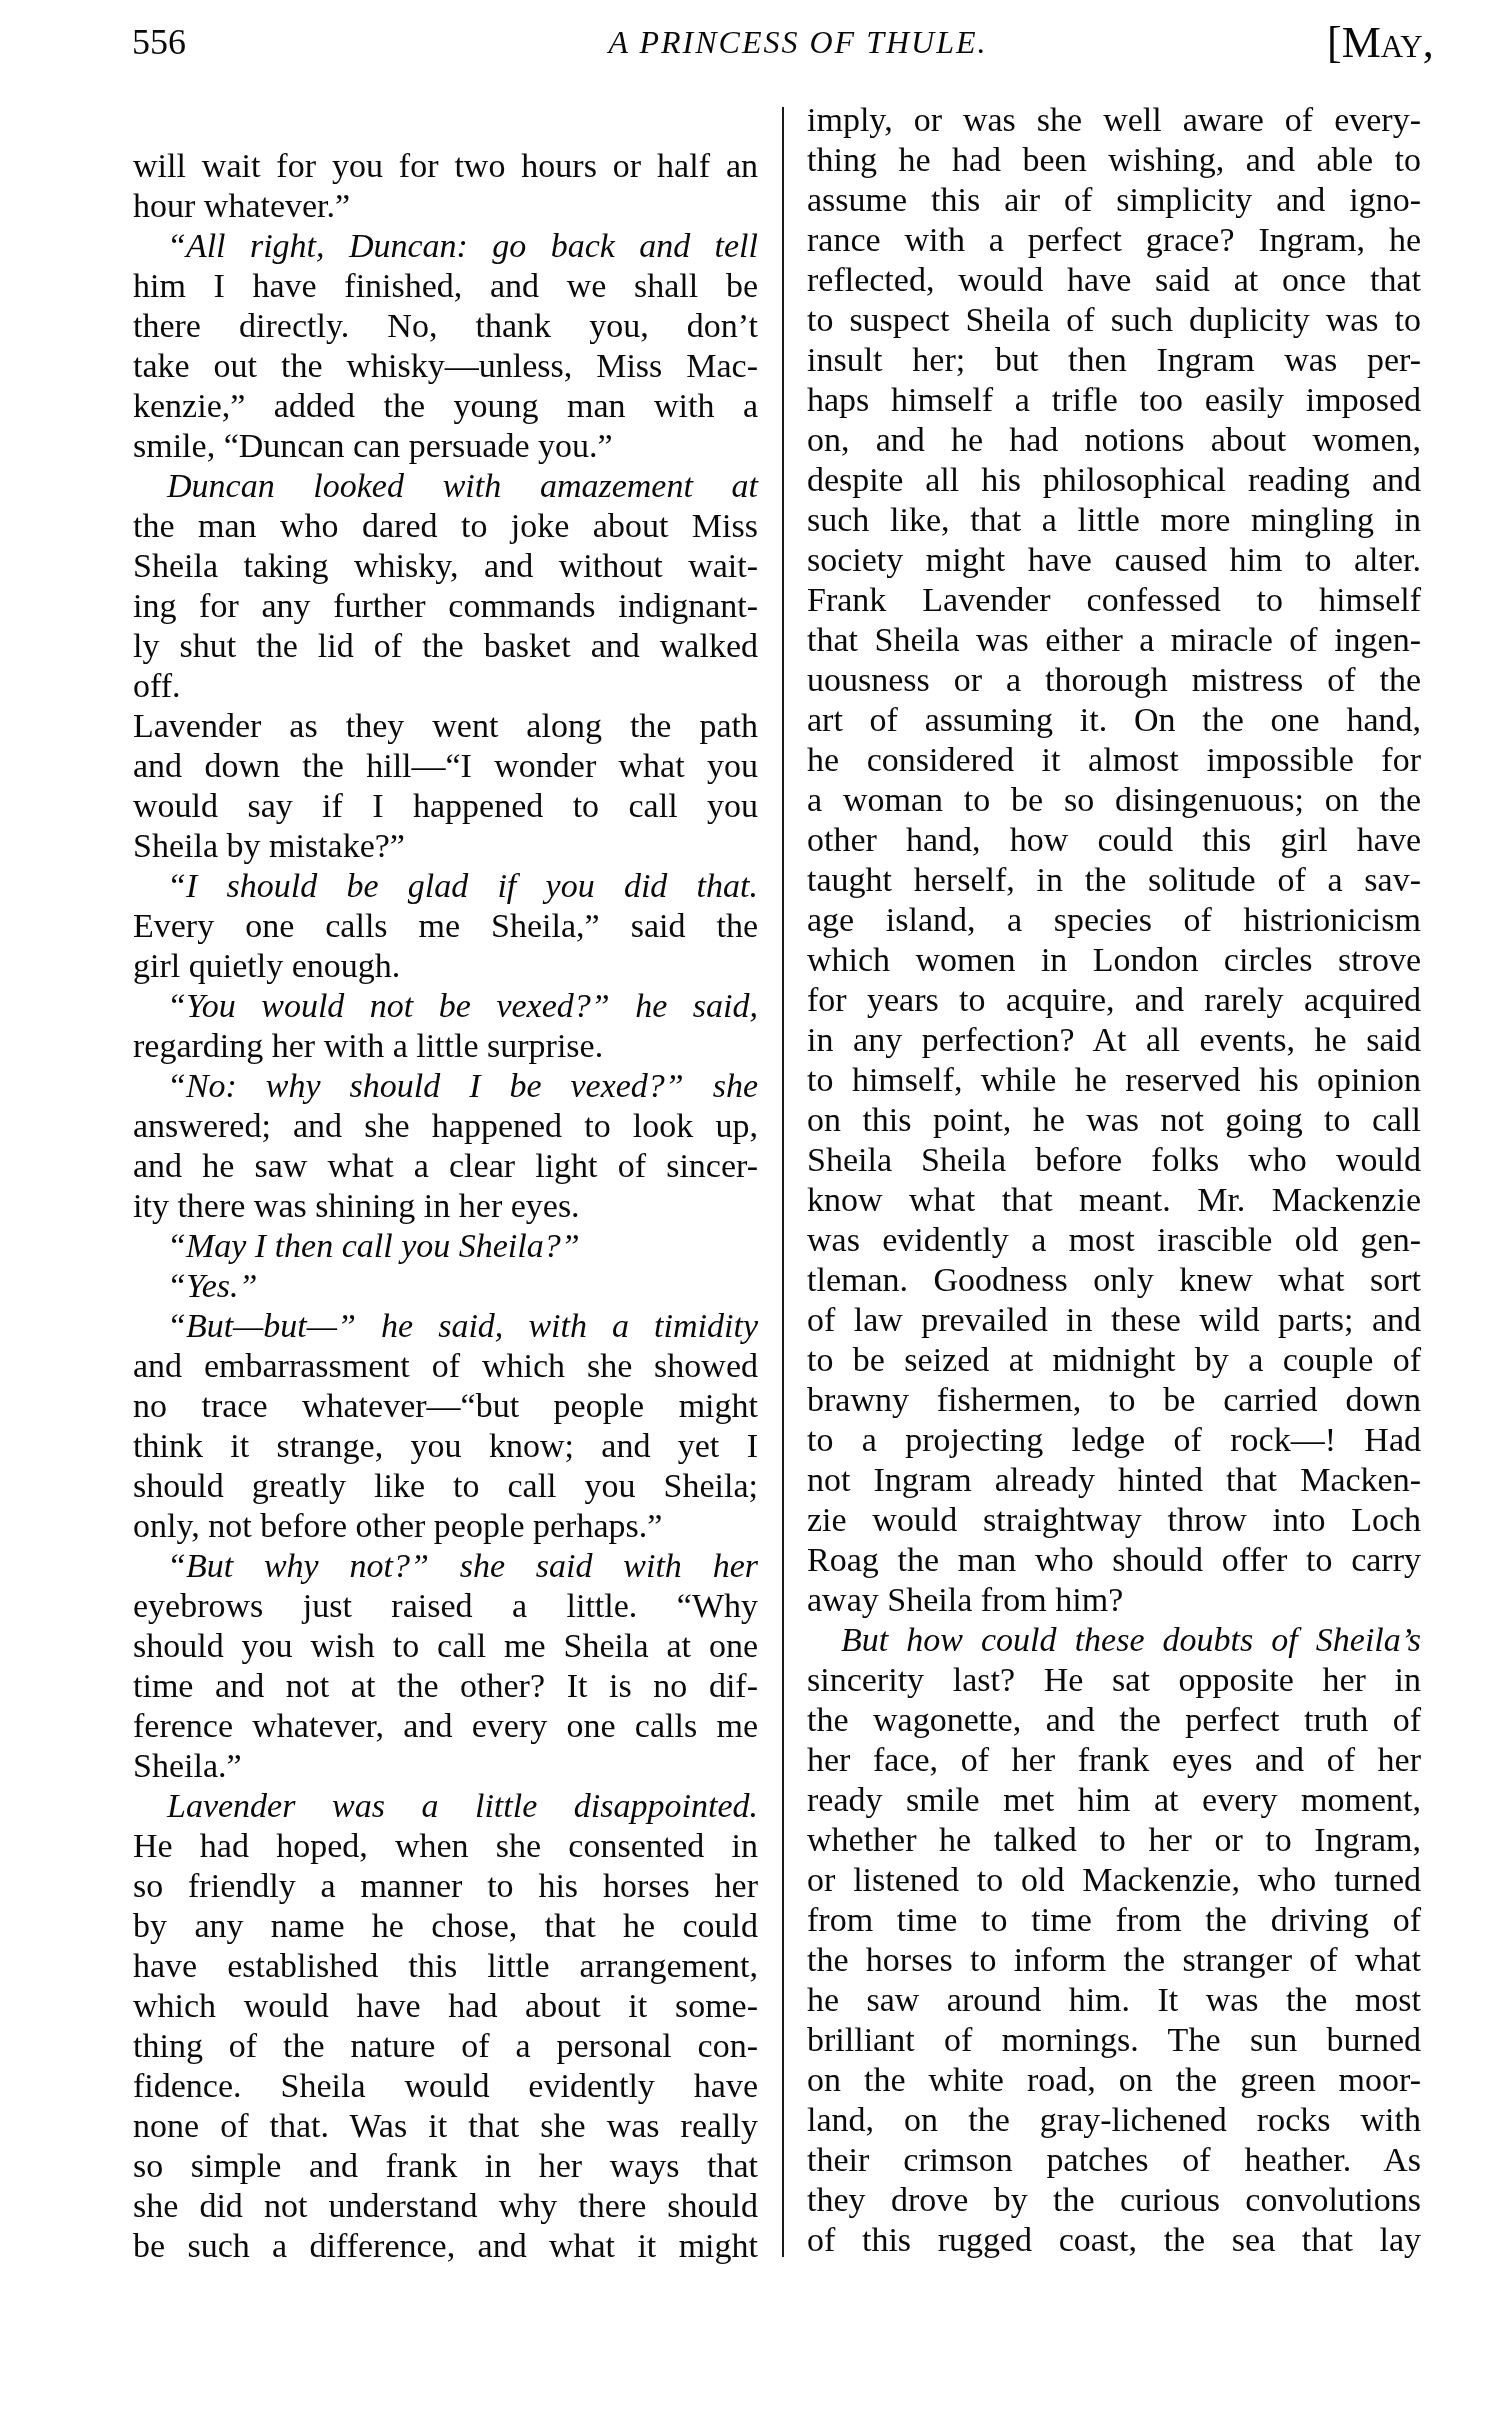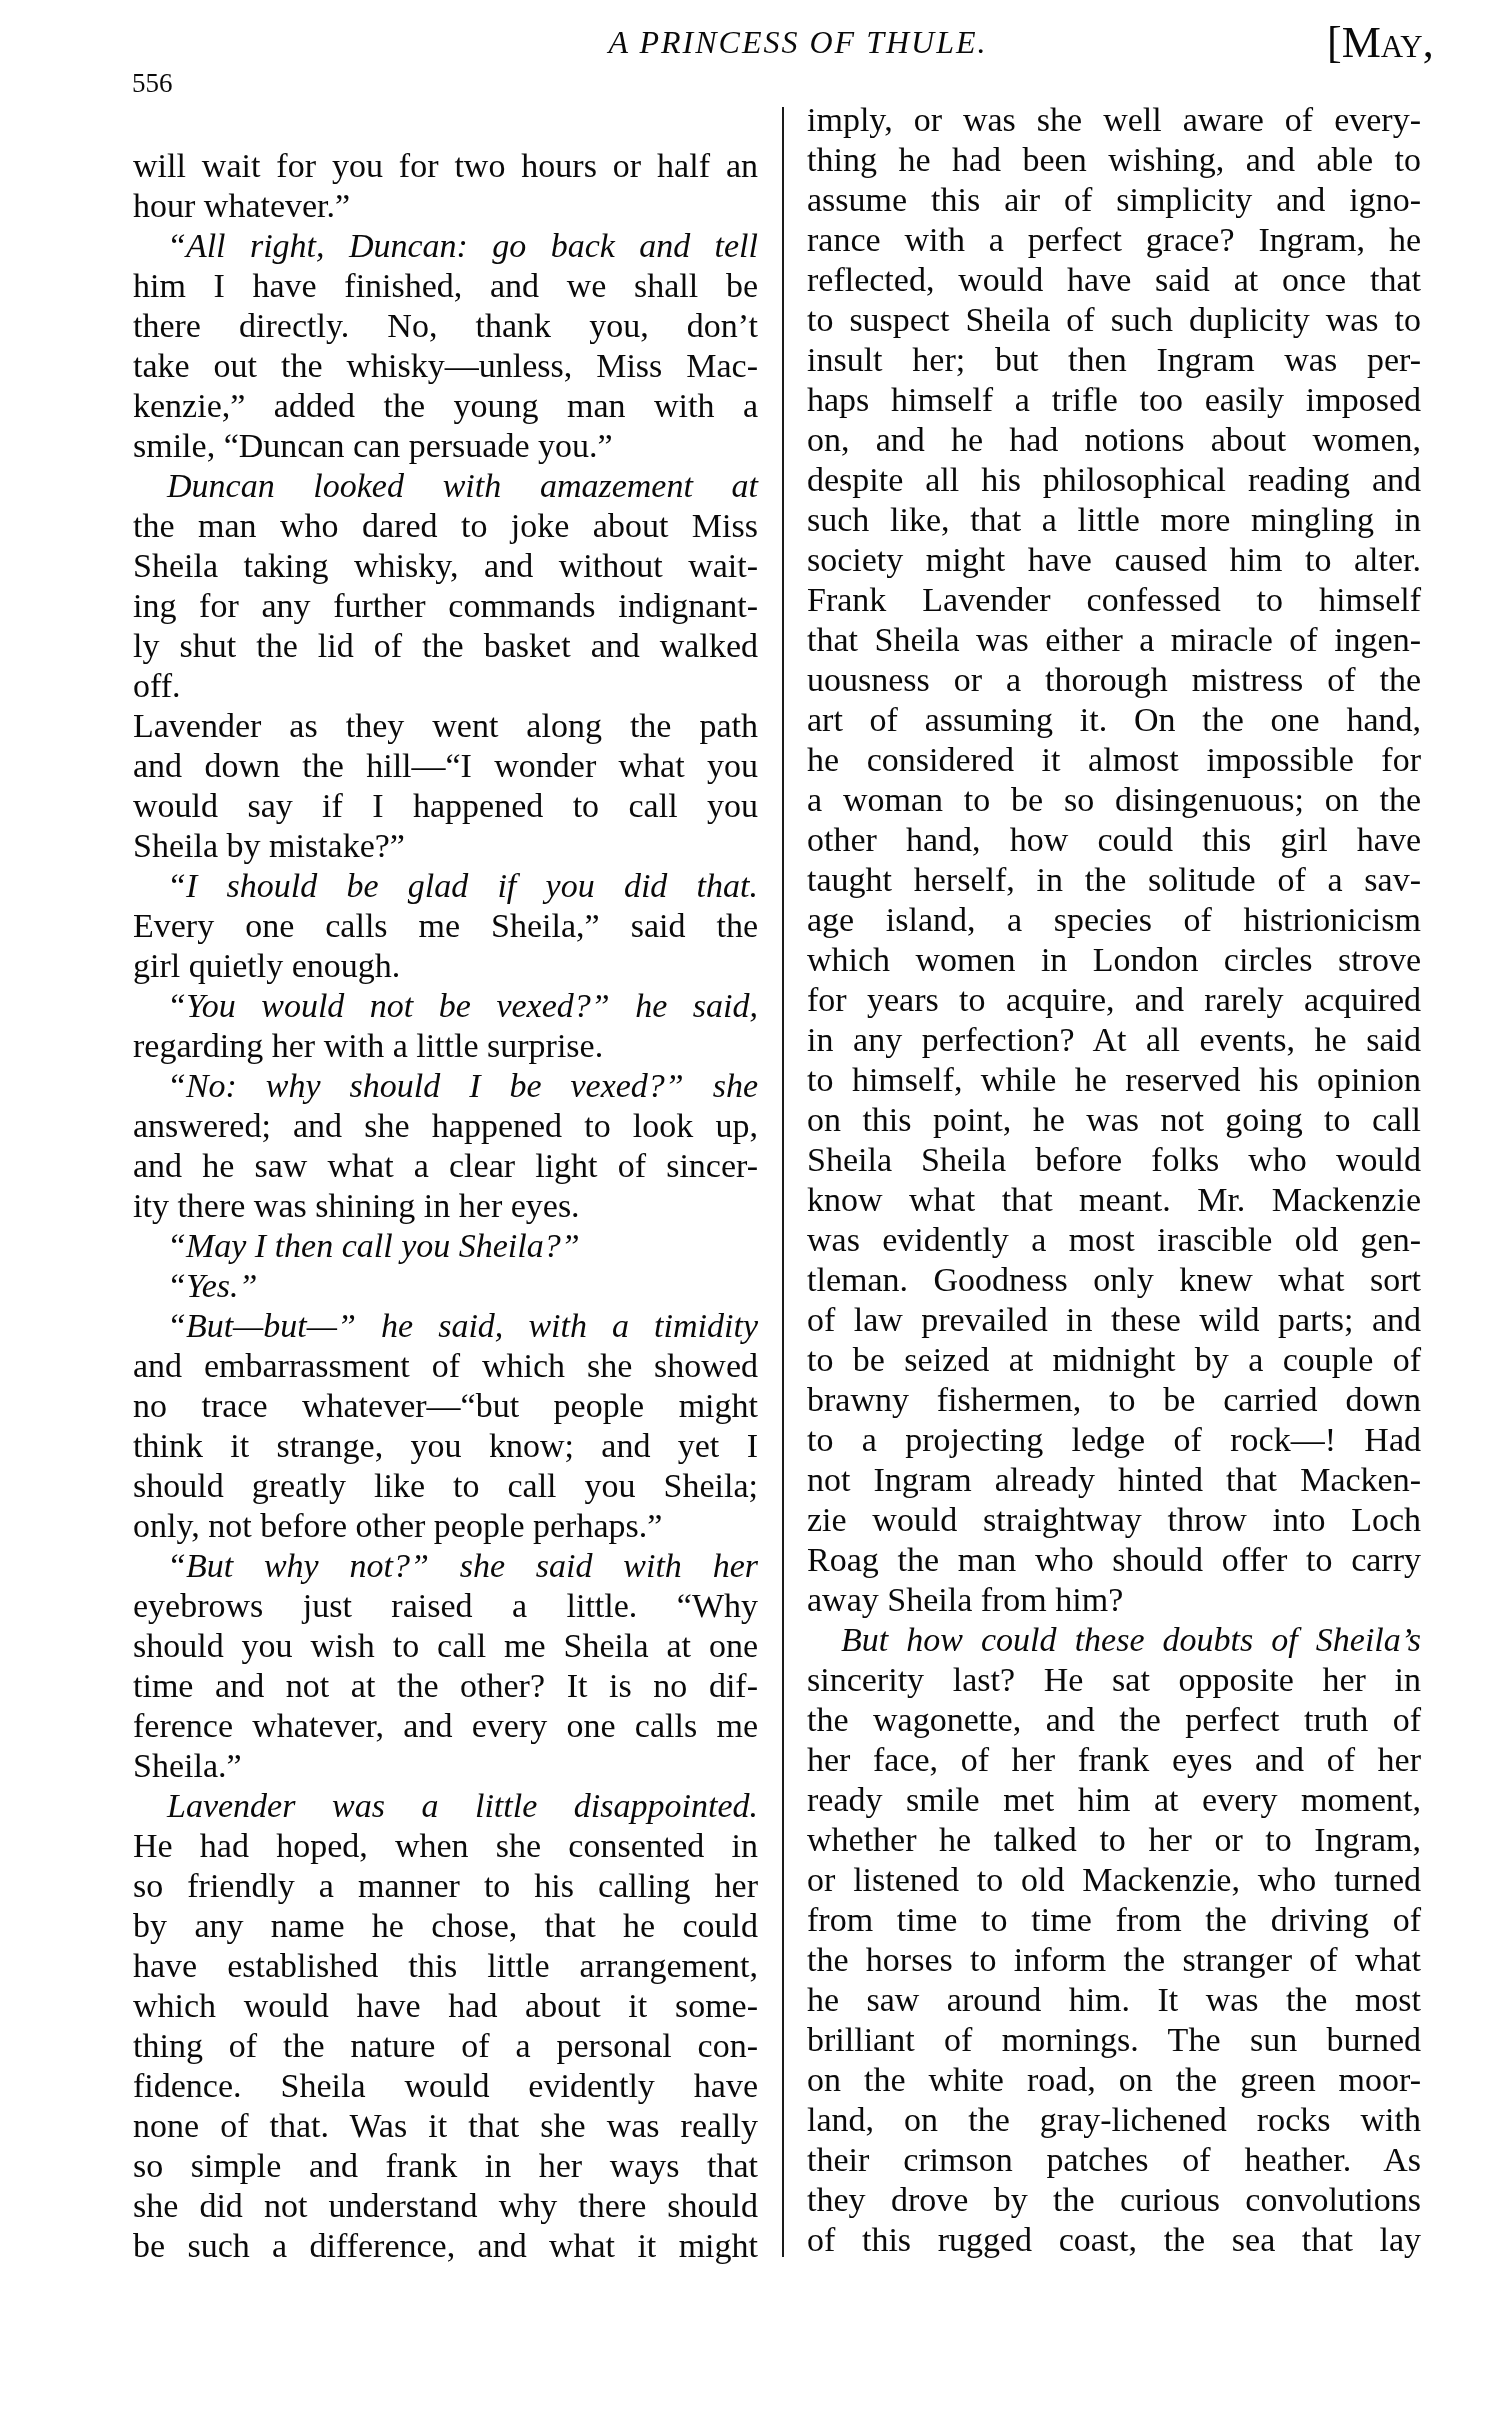--- a/index.html
+++ b/index.html
@@ -1,19 +1,19 @@
 <!DOCTYPE html>
 <html style="font-size:8px"><head>
 <meta charset="utf-8">
 <style>
   html, body { margin: 0; padding: 0; background: #ffffff; }
   body { width: 1509px; height: 2413px; position: relative; overflow: hidden; color: #000; }
   .page { position: absolute; left: 0; top: 0; width: 1509px; height: 2413px; background: #fff; }
   .running-head { position: absolute; top: 20px; height: 45px; font-family: "Liberation Serif", "DejaVu Serif", serif; color: #0a0a0a; }
-  .folio { left: 132px; font-size: 27px; line-height: 45px; margin-top: 41px; }
+  .folio { left: 132px; font-size: 36px; line-height: 45px; }
   .title { left: 564px; width: 468px; text-align: center; font-style: italic; font-size: 32px; line-height: 45px; letter-spacing: 2px; }
   .month { left: 1327px; font-size: 44px; line-height: 45px; font-variant: small-caps; }
   .column { position: absolute; top: 100px; font-family: "Liberation Serif", "DejaVu Serif", serif; font-size: 34px; line-height: 40px; color: #0a0a0a; }
   .col-left { left: 133px; width: 625px; margin-top: 46px; }
   .col-right { left: 807px; width: 614px; }
   .line { display: block; height: 40px; white-space: nowrap; text-align: justify; text-align-last: justify; overflow: visible; }
   .line.indent { padding-left: 34px; font-style: italic; }
   .line.last { text-align-last: left; }
   .divider { position: absolute; left: 782px; top: 107px; width: 1.5px; height: 2150px; background: #1a1a1a; }
 </style>
@@ -62,21 +62,21 @@
       <span class="line">should greatly like to call you Sheila;</span>
       <span class="line last">only, not before other people perhaps.”</span>
       <span class="line indent">“But why not?” she said with her</span>
       <span class="line">eyebrows just raised a little. “Why</span>
       <span class="line">should you wish to call me Sheila at one</span>
       <span class="line">time and not at the other? It is no dif-</span>
       <span class="line">ference whatever, and every one calls me</span>
       <span class="line last">Sheila.”</span>
       <span class="line indent">Lavender was a little disappointed.</span>
       <span class="line">He had hoped, when she consented in</span>
-      <span class="line">so friendly a manner to his calling her</span>
+      <span class="line">so friendly a manner to his horses her</span>
       <span class="line">by any name he chose, that he could</span>
       <span class="line">have established this little arrangement,</span>
       <span class="line">which would have had about it some-</span>
       <span class="line">thing of the nature of a personal con-</span>
       <span class="line">fidence. Sheila would evidently have</span>
       <span class="line">none of that. Was it that she was really</span>
       <span class="line">so simple and frank in her ways that</span>
       <span class="line">she did not understand why there should</span>
       <span class="line">be such a difference, and what it might</span>
     </div>

